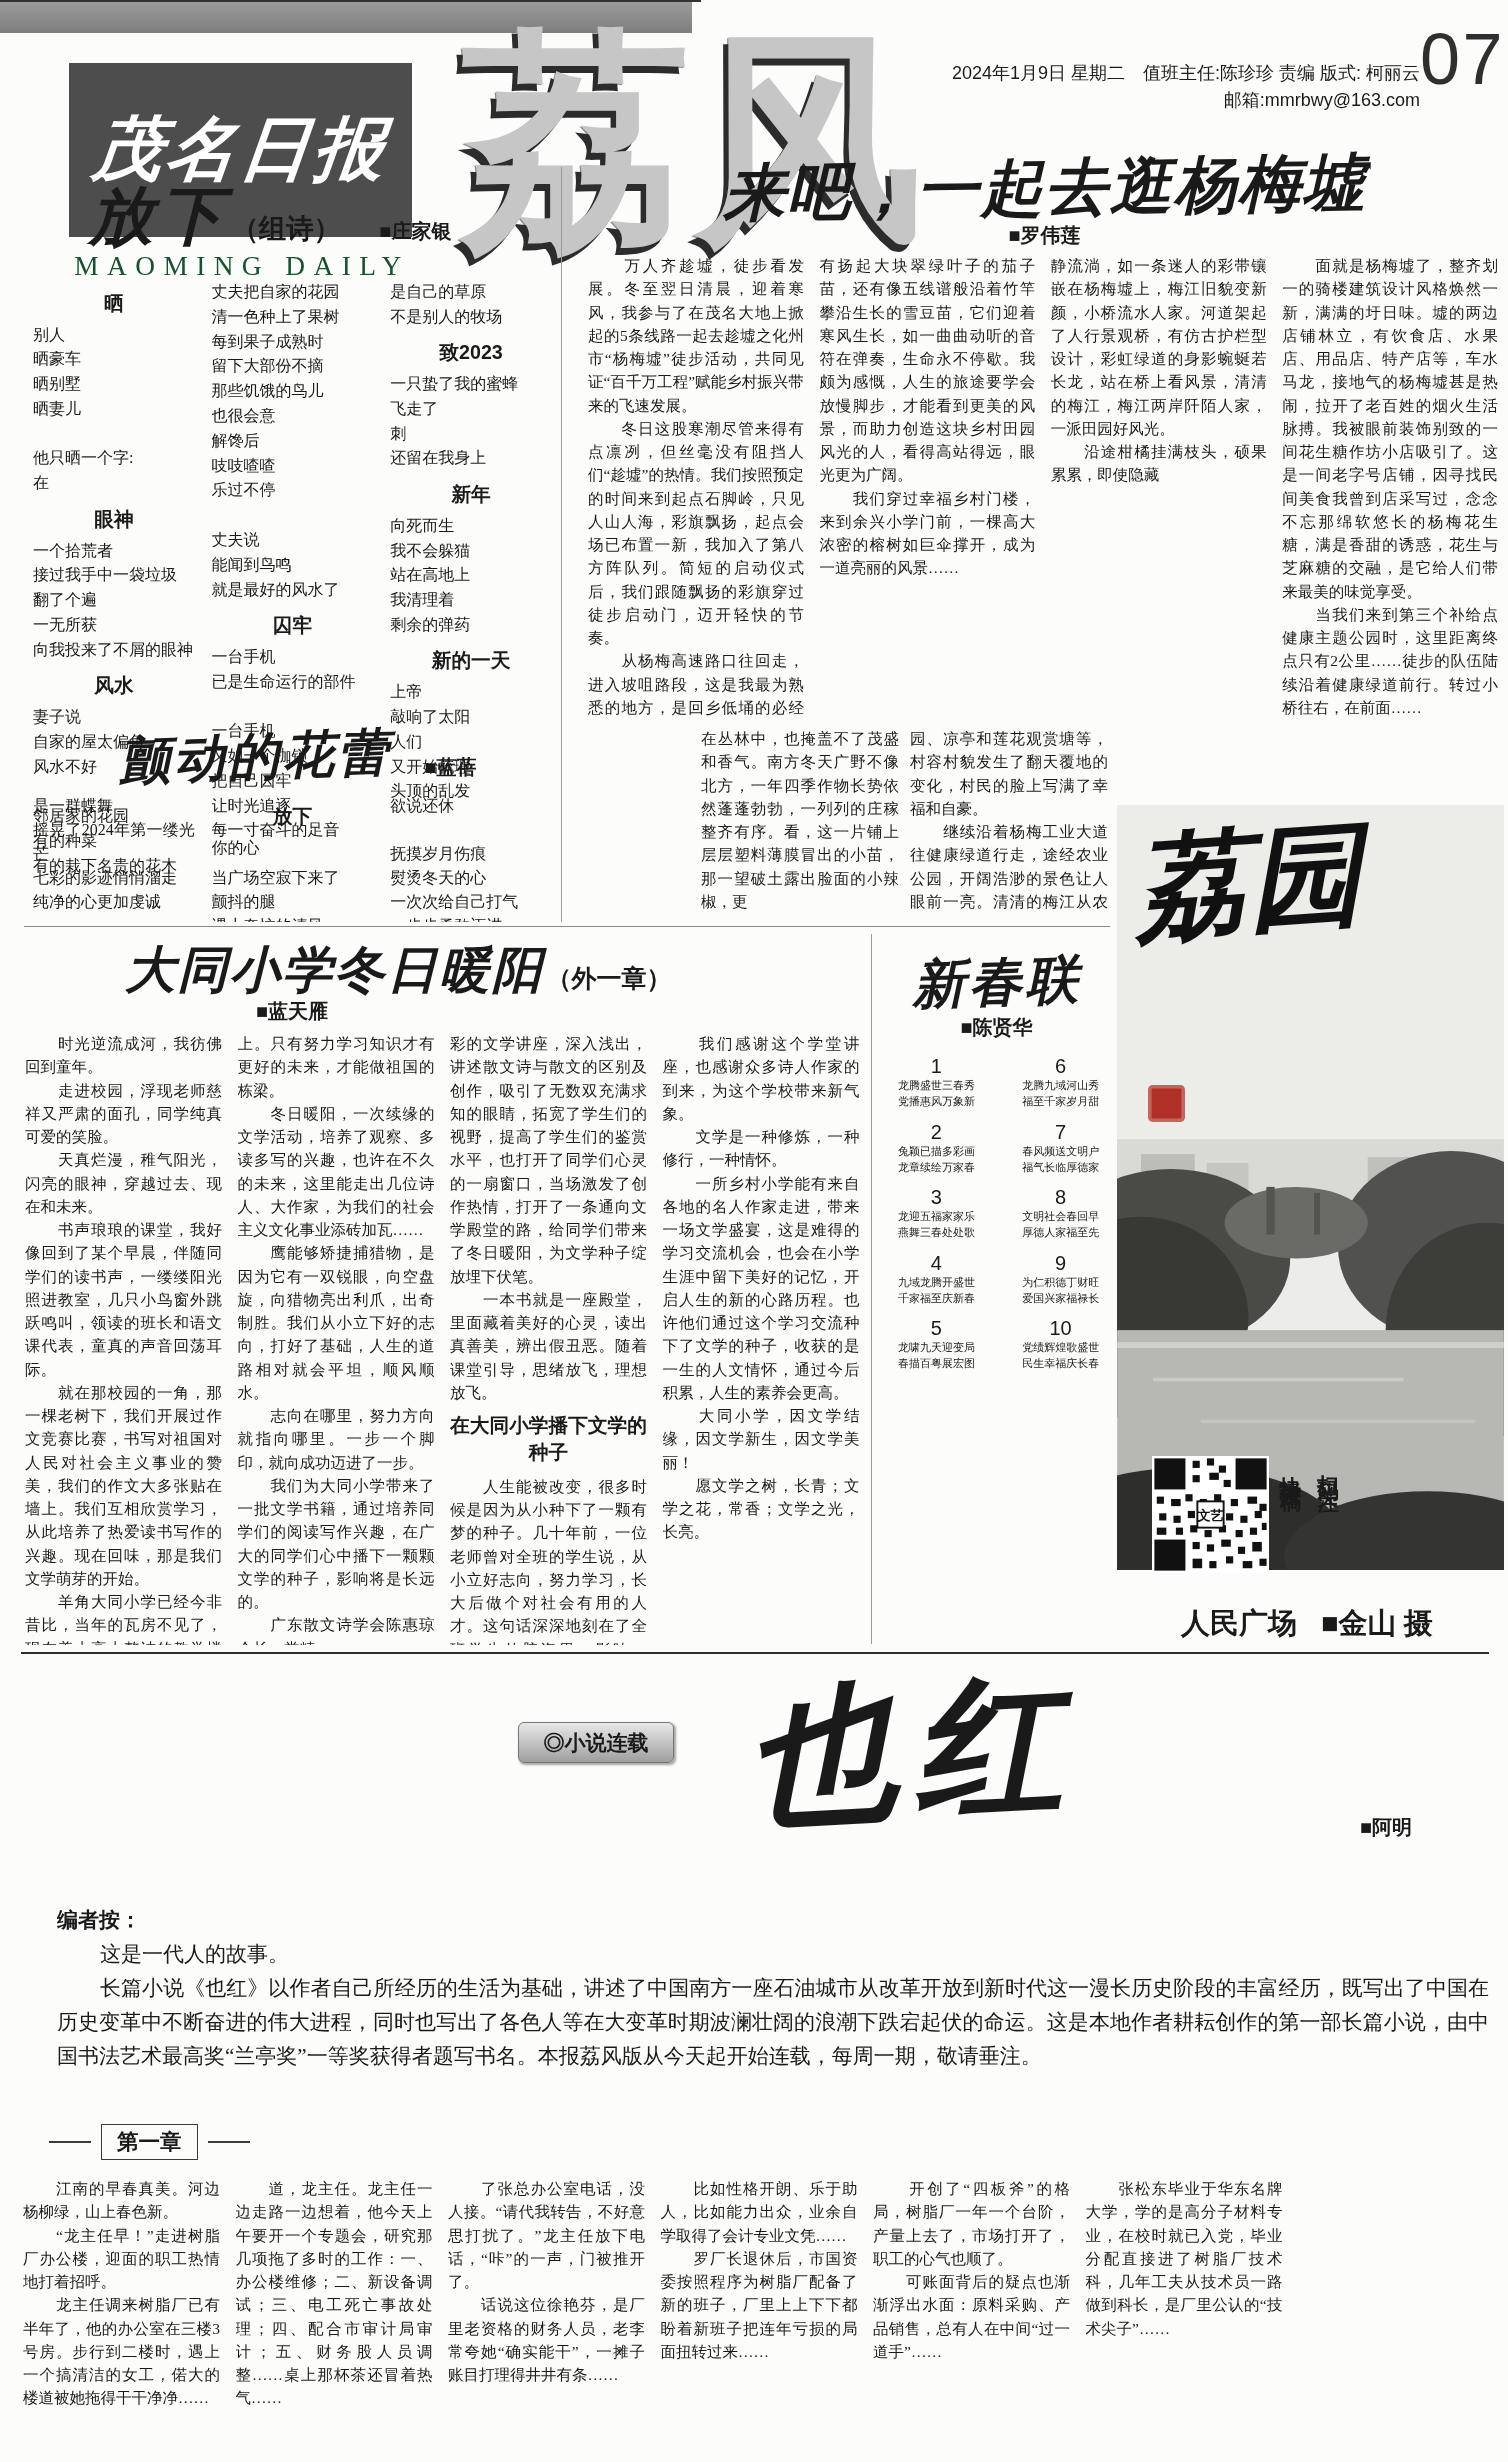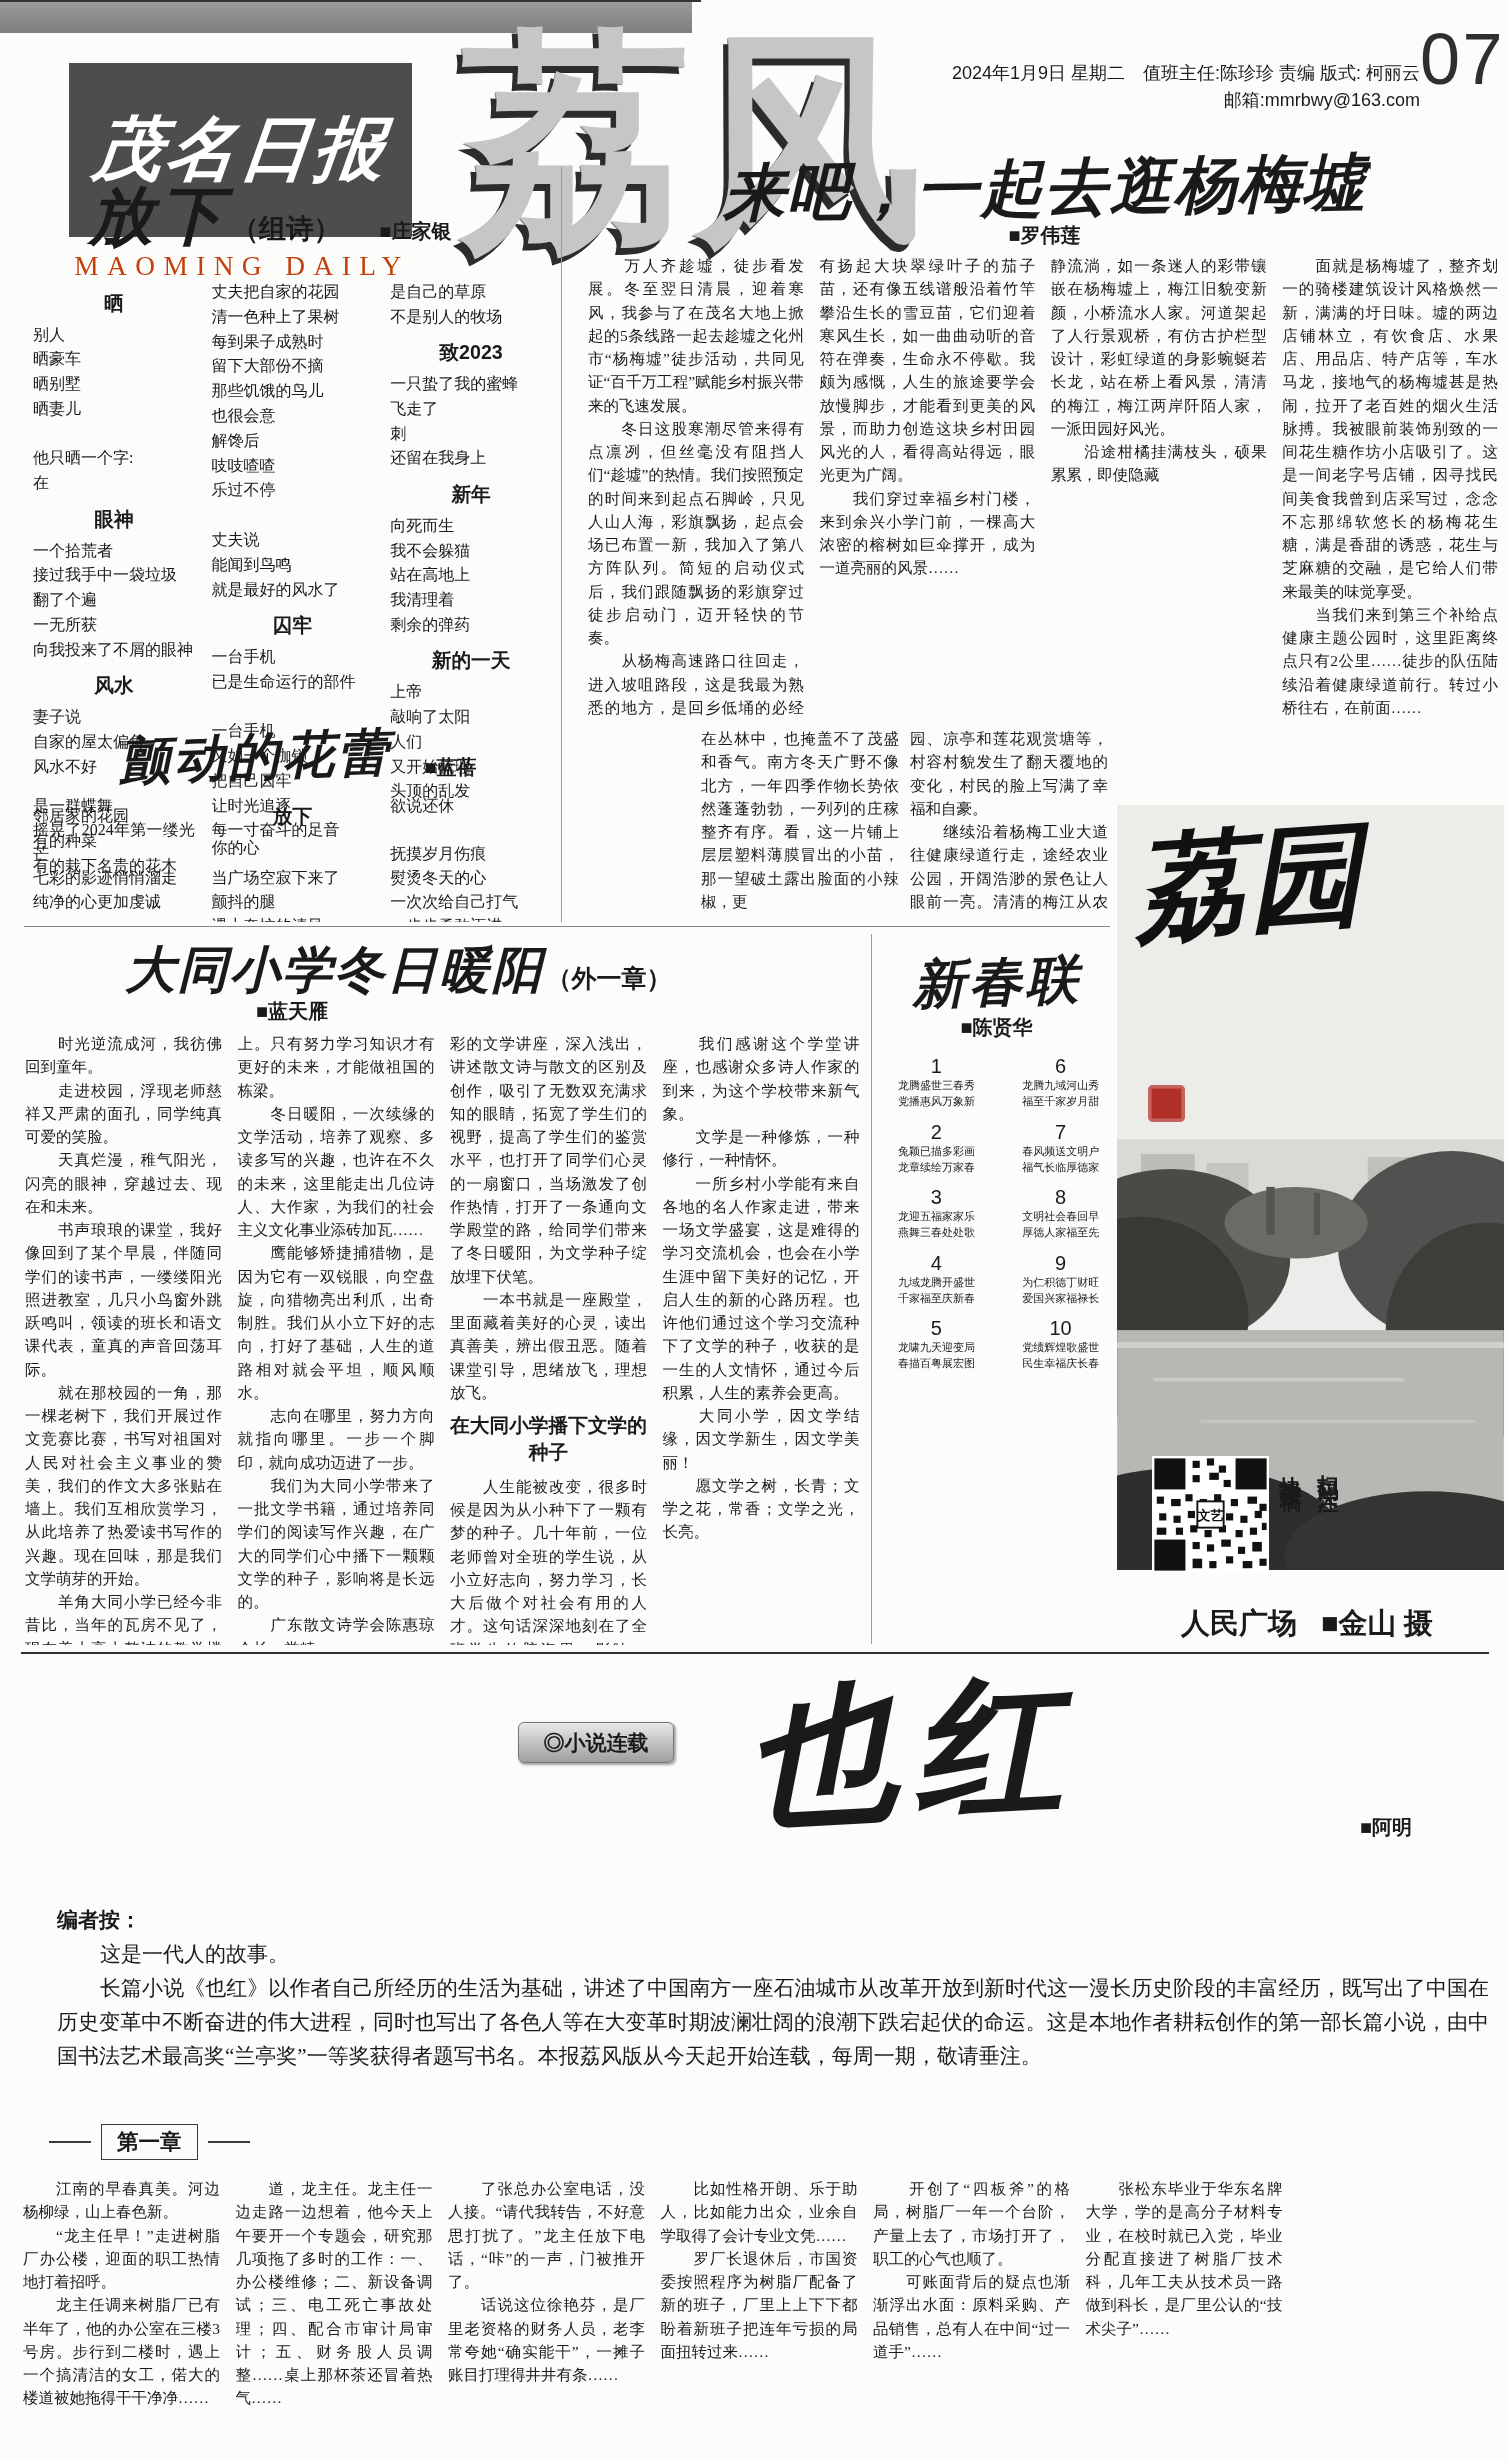--- a/index.html
+++ b/index.html
@@ -9,21 +9,21 @@
   .prose{white-space:pre-line;text-align:justify;}
   .rule-h{position:absolute;background:#2e2e2e;height:1.8px;}
   .rule-v{position:absolute;background:#9a9a9a;width:1.2px;}
 
   
   .logo-box{left:69px;top:63px;width:343px;height:174px;background:#4d4d4d;
             display:flex;align-items:center;justify-content:center;}
   .logo-box span{color:#fff;font-size:70px;font-weight:bold;font-style:italic;
                  letter-spacing:3.6px;transform:skewX(-6deg);}
   .logo-sub{left:72px;top:251px;width:340px;text-align:center;font-size:27.4px;
-            letter-spacing:8.4px;color:#c2410c;}
+            letter-spacing:8.4px;color:#14532d;}
   .supplement{left:462px;top:16.7px;font-size:228px;line-height:1.1;font-weight:bold;
               color:#c6c6c6;letter-spacing:4.8px;
               text-shadow:-5.4px 6.6px 0 #2c2c2c,-1.2px 1.2px 0 #8f8f8f;}
   .hd-thin{left:36px;top:117px;width:701px;height:1.8px;background:#333;}
   .hd-bar{left:735px;top:117px;width:692px;height:31px;
           background:linear-gradient(#9b9b9b,#7e7e7e);}
   .dateline{left:829px;top:60px;width:591px;text-align:right;font-size:18px;
             font-family:"Liberation Sans",sans-serif;line-height:1.5;}
   .pageno{left:1420px;top:18px;font-size:72px;color:#2f2f2f;
           font-family:"Liberation Sans",sans-serif;font-weight:300;letter-spacing:2.4px;}

